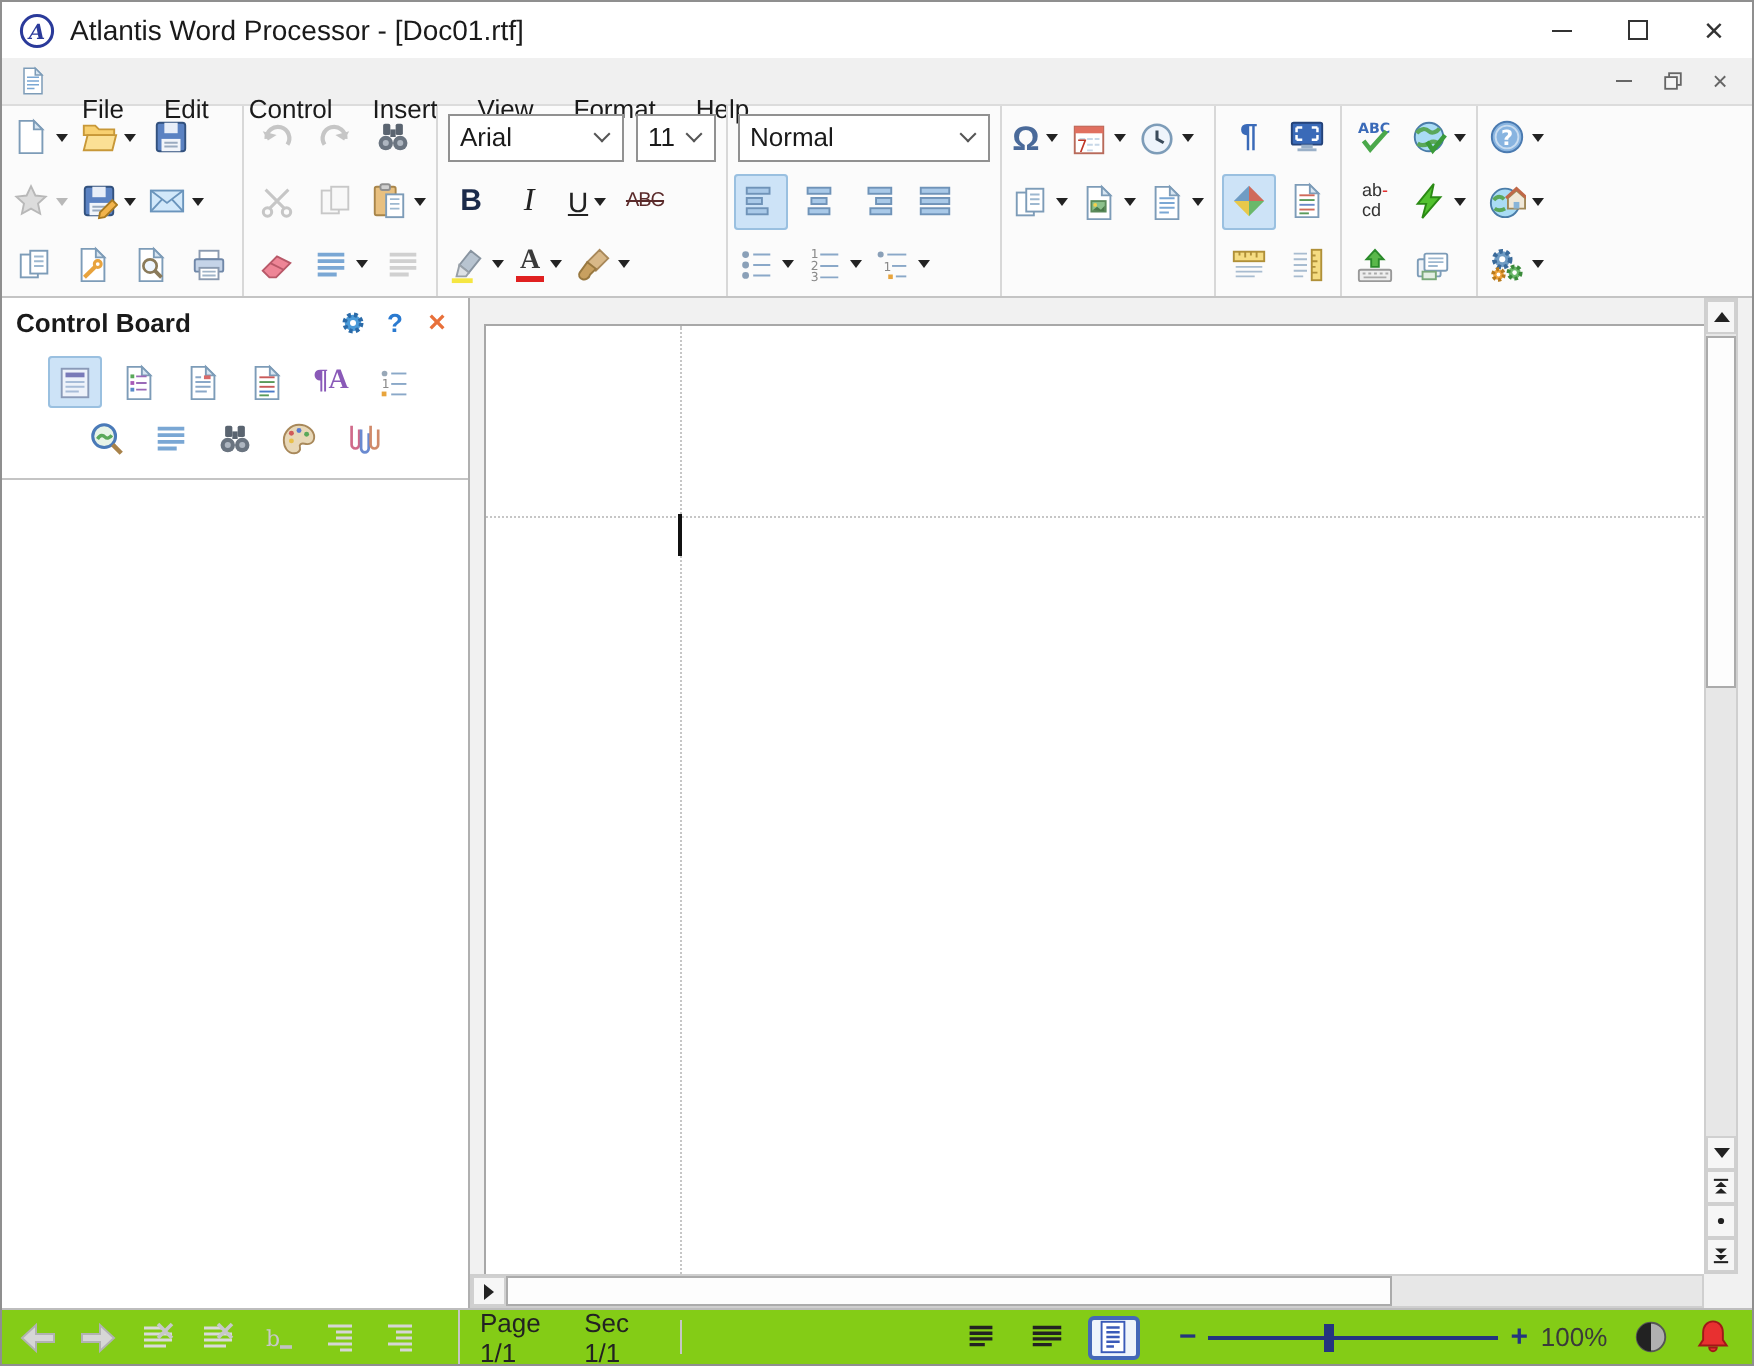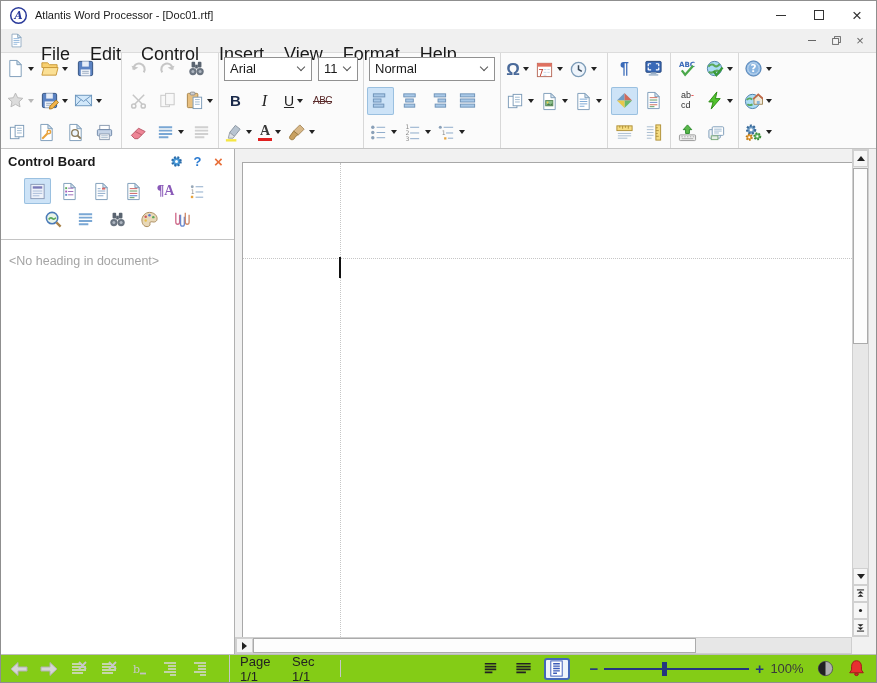--- a/index.html
+++ b/index.html
@@ -2,29 +2,29 @@
 <html><head>
 <meta charset="utf-8">
 <style>
   html,body{margin:0;padding:0;background:#d8d8d8;}
   *{box-sizing:border-box;}
   .window{width:877px;height:683px;position:relative;background:#fff;border:1px solid #8f8f8f;
           font-family:"Liberation Sans",sans-serif;color:#1a1a1a;overflow:hidden;}
   
   .titlebar{height:28px;display:flex;align-items:center;background:#fff;}
   .titlebar .logo{width:19px;height:19px;margin:0 7px 0 8px;}
-  .title-text{font-size:11px;flex:1;}
+  .title-text{font-size:14px;flex:1;}
   .wbtn{width:38px;height:27px;display:flex;align-items:center;justify-content:center;}
   .min-glyph{width:10px;height:1px;background:#333;}
   .max-glyph{width:10px;height:10px;border:1px solid #333;}
   .close-glyph{font-size:17px;color:#333;line-height:1;}
   
   .menubar{height:24px;background:#f0f0f0;border-bottom:1px solid #dcdcdc;display:flex;align-items:center;}
   .menubar .doc-ic{width:15px;height:15px;margin:0 7px 0 8px;}
-  .menu-item{padding:0 10px;font-size:18px;height:24px;display:flex;align-items:center;margin-top:28px;}
+  .menu-item{padding:0 10px;font-size:13px;height:24px;display:flex;align-items:center;margin-top:28px;}
   .mdi-ctrls{margin-left:auto;display:flex;align-items:center;padding-right:6px;gap:4px;}
   .mdi-btn{width:20px;height:16px;display:flex;align-items:center;justify-content:center;}
   .mdi-min{width:8px;height:1px;background:#666;}
   .mdi-close{font-size:13px;color:#666;line-height:1;}
   
   .toolbar{height:96px;display:flex;background:#fbfbfb;border-bottom:1px solid #c4c4c4;}
   .tgroup{display:flex;flex-direction:column;border-right:1px solid #d8d8d8;padding:0 2px;}
   .tgroup:last-child{border-right:none;flex:1;}
   .tb-row{height:32px;display:flex;align-items:center;}
   .tbtn{height:28px;min-width:27px;padding:0 2px;display:flex;align-items:center;justify-content:center;border-radius:2px;margin:0 1px;cursor:default;}
@@ -933,21 +933,20 @@
                 <use href="#i-palette"></use>
               </svg>
             </div>
             <div class="tbtn">
               <svg viewBox="0 0 20 20">
                 <use href="#i-clips"></use>
               </svg>
             </div>
           </div>
         </div>
-      <div class="cb-empty">&lt;No heading in document&gt;</div>
     </div>
 
     <div class="editor">
       <div class="page">
         <div class="guide-v"></div>
         <div class="guide-h"></div>
         <div class="caret"></div>
       </div>
 
       <div class="vsb">

